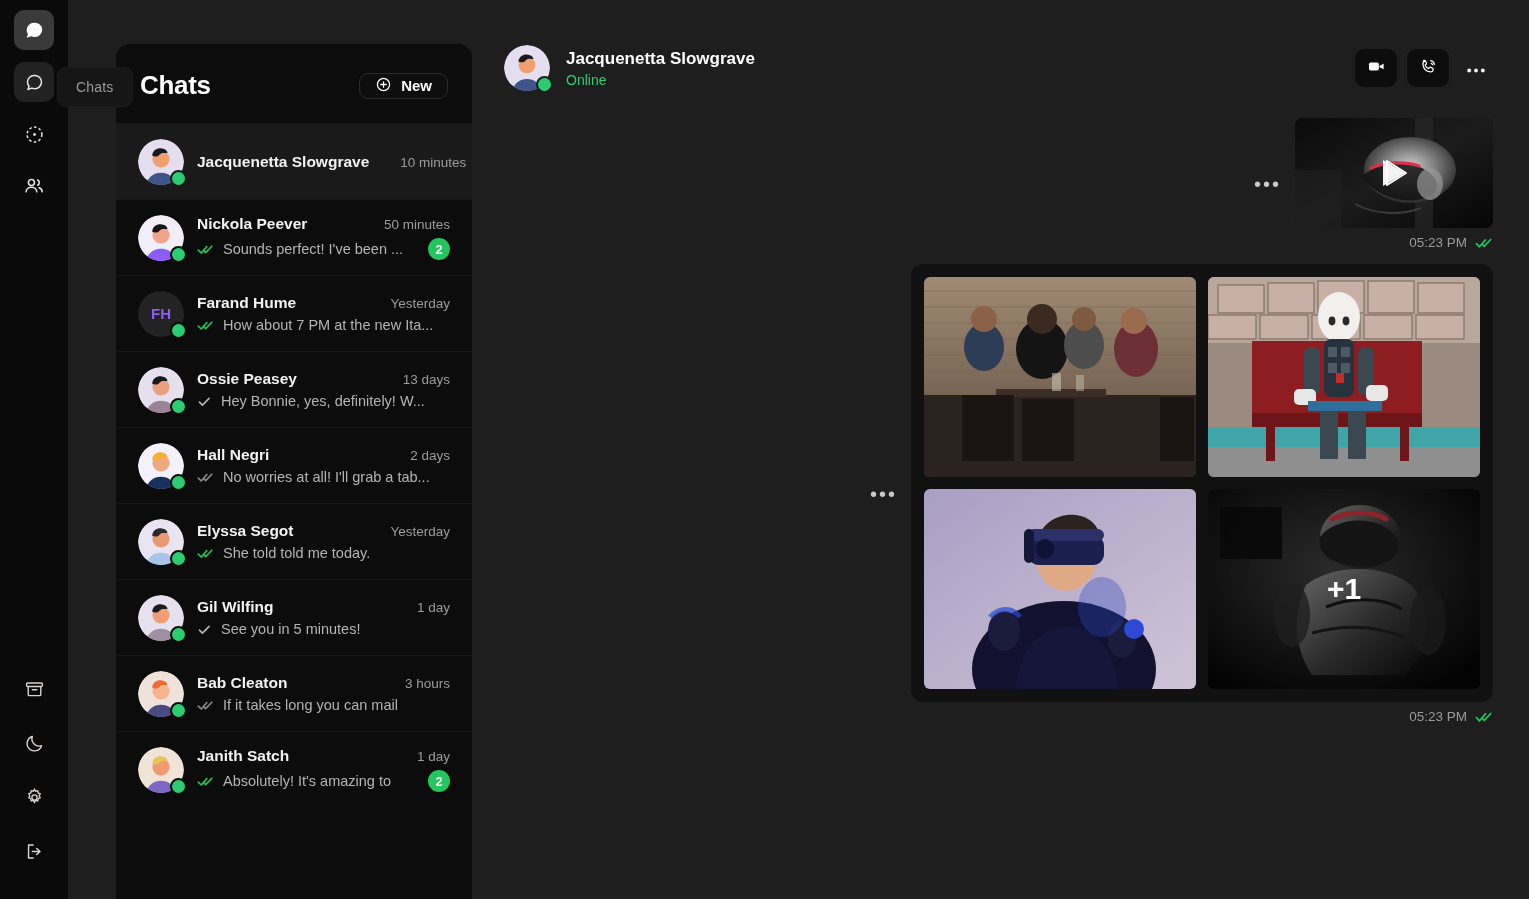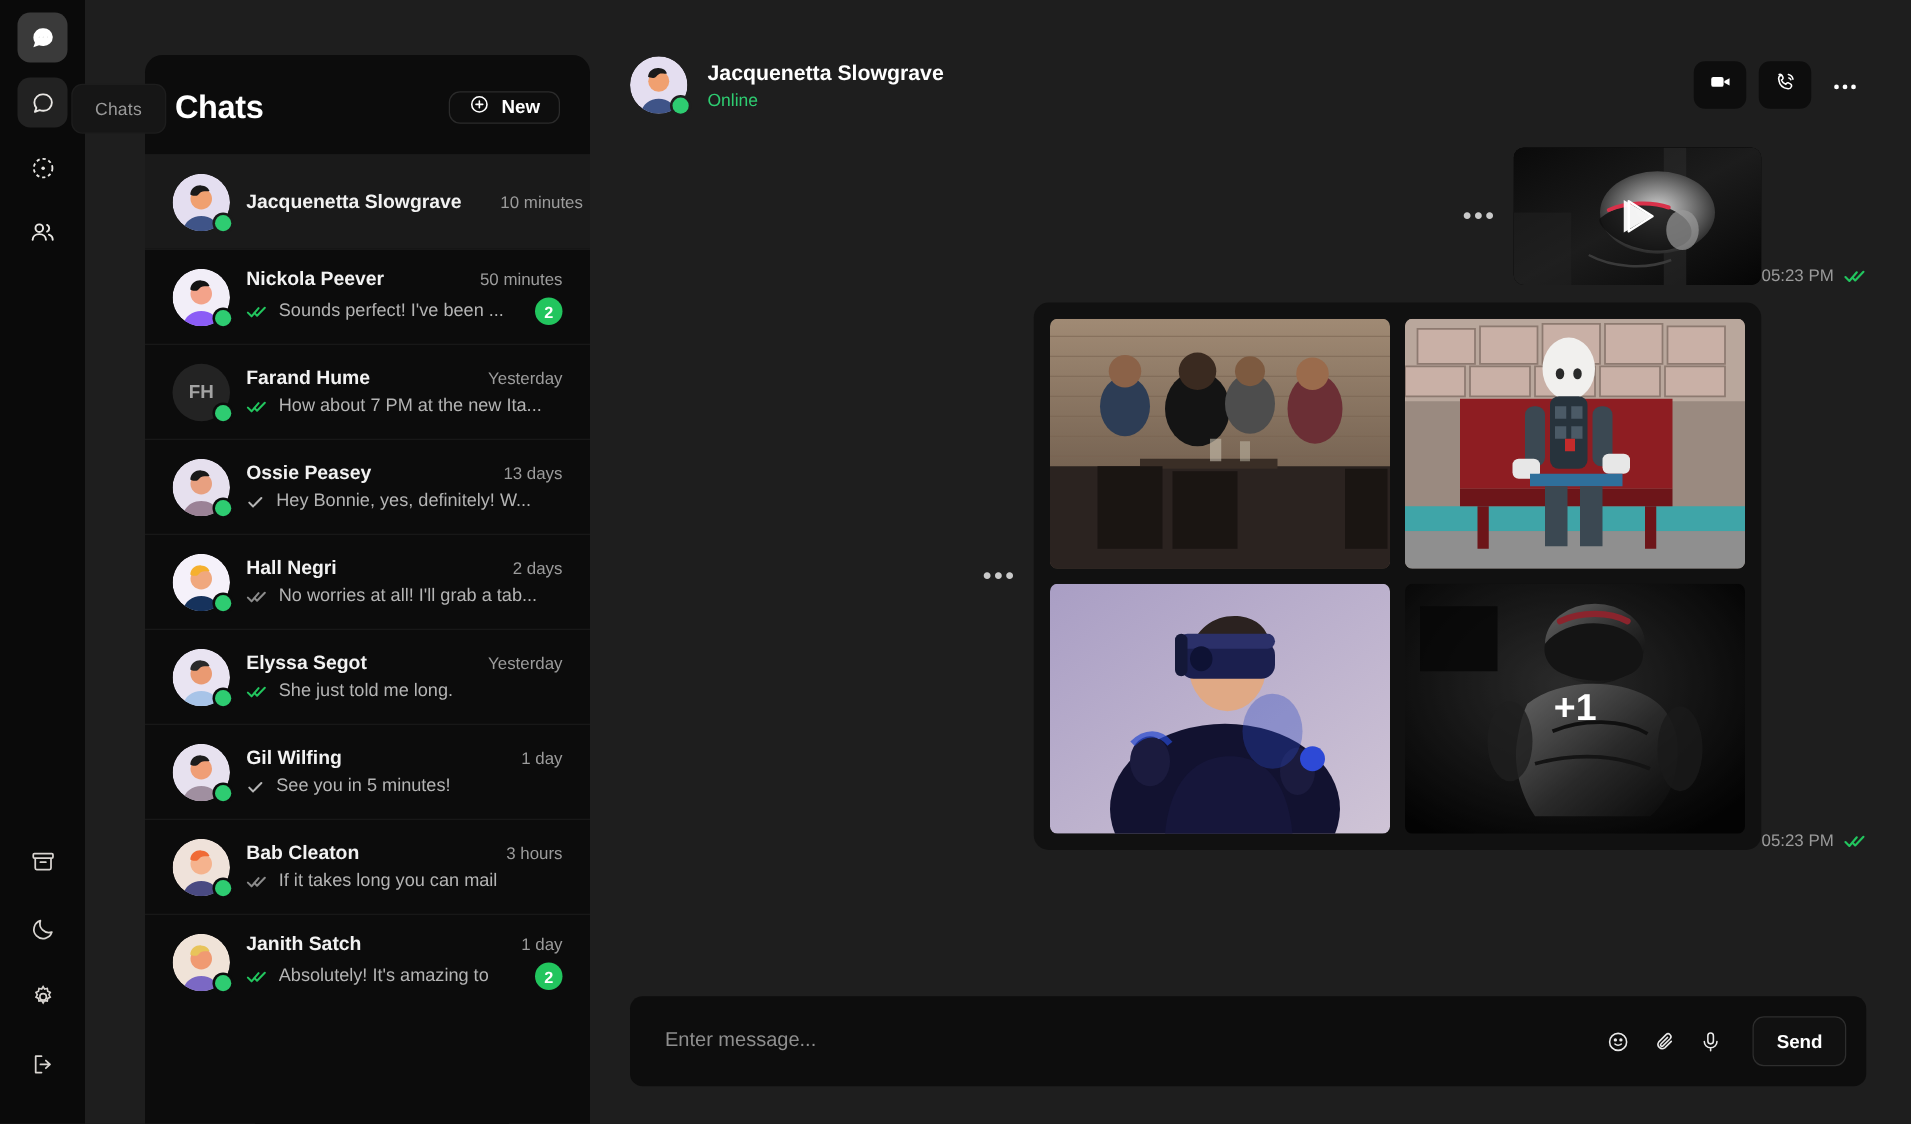--- a/index.html
+++ b/index.html
@@ -106,21 +106,21 @@
   }
   .av .dot {
     position: absolute; right: -1px; bottom: 0px;
     width: 13px; height: 13px; border-radius: 50%;
     background: #2ecc71; box-shadow: 0 0 0 2px #0c0c0c;
   }
   .av.on-dark .dot { box-shadow: 0 0 0 2px #1a1a1a; }
   .av.hdr .dot { box-shadow: 0 0 0 2px #1e1e1e; }
   .av .initials {
     width: 46px; height: 46px; border-radius: 50%;
-    background: #232323; color: #a3a3a3; font-size: 15px; font-weight: bold;
+    background: #232323; color: #8b5cf6; font-size: 15px; font-weight: bold;
     display: flex; align-items: center; justify-content: center;
   }
 
   
   .main {
     flex: 1 1 auto; height: 899px; display: flex; flex-direction: column;
     padding: 36px 36px 30px 32px; min-width: 0;
   }
   .chat-head { display: flex; align-items: center; gap: 0; flex: 0 0 auto; height: 64px; }
   .head-left { display: flex; align-items: center; gap: 16px; }
@@ -136,21 +136,21 @@
     width: 34px; height: 34px; display: flex; align-items: center;
     justify-content: center; cursor: pointer; color: #fff;
   }
 
   .msgs { flex: 1 1 auto; display: flex; flex-direction: column; gap: 14px; padding-top: 18px; min-height: 0; }
   .msg-row { display: flex; align-items: flex-start; justify-content: flex-end; gap: 14px; }
   .msg-dots {
     color: #c9c9c9; font-size: 20px; line-height: 1; letter-spacing: 2px;
     cursor: pointer; user-select: none; align-self: center;
   }
-  .msg-col { display: flex; flex-direction: row; align-items: flex-end; }
+  .msg-col { display: flex; flex-direction: column; align-items: flex-end; }
   .meta { display: flex; align-items: center; gap: 8px; margin-top: 7px; }
   .meta-time { font-size: 13.5px; color: #9a9a9a; }
 
   .video-bubble {
     width: 198px; height: 110px; border-radius: 8px; overflow: hidden;
     position: relative; background: #000;
   }
   .play {
     position: absolute; left: 50%; top: 50%; transform: translate(-50%,-50%);
     width: 0; height: 0;
@@ -421,21 +421,21 @@
            <span class="ci-name">Elyssa Segot</span>
            <span class="ci-time">Yesterday</span>
          </span>
          <span class="ci-row2">
            <span class="tick">
                   <svg width="17" height="11" viewBox="0 0 20 13" fill="none" stroke="#22c55e" stroke-width="1.9" stroke-linecap="round" stroke-linejoin="round">
                     <path d="M1.5 7.2 5 10.7 11.6 3"></path>
                     <path d="M7.8 7.8l2.4 2.4L17.5 2.6"></path>
                   </svg>
                 </span>
-           <span class="ci-prev">She just told me long.</span>
+           <span class="ci-prev">She told told me today.</span>
 
          </span>
        </span>
           </div>
           <div class="chat-item">
             <span class="av">
          <span class="circle"><svg width="46" height="46" viewBox="0 0 46 46">
       <circle cx="23" cy="23" r="23" fill="#e7e1ef"></circle>
       <circle cx="23" cy="20" r="8.6" fill="#ef9e76"></circle>
       <path d="M14.2 16.6c.5-5.2 4.6-7.5 8.5-7.3 3.7.2 6.2 1.9 6.9 4.5-2.3.6-4.8-.4-6.6.7-2 1.1-2.3 3-4.5 3.1-1.8.1-3.5-.4-4.3-1Z" fill="#1c1c1c"></path>
@@ -742,38 +742,15 @@
                 <path d="M1.5 7.2 5 10.7 11.6 3"></path>
                   <path d="M7.8 7.8l2.4 2.4L17.5 2.6"></path>
               </svg>
             </span>
           </div>
         </div>
       </div>
 
     </div>
 
-    <div class="composer">
-      <input type="text" placeholder="Enter message..." style="">
-      <span class="cm-icon">
-        <svg width="19" height="19" viewBox="0 0 24 24" fill="none" stroke="#e9e9e9" stroke-width="1.6" stroke-linecap="round">
-          <circle cx="12" cy="12" r="8.6"></circle>
-            <circle cx="9.2" cy="10" r=".9" fill="#e9e9e9"></circle>
-            <circle cx="14.8" cy="10" r=".9" fill="#e9e9e9"></circle>
-          <path d="M8.8 14.2c1.7 1.7 4.7 1.7 6.4 0"></path>
-        </svg>
-      </span>
-      <span class="cm-icon">
-        <svg width="19" height="19" viewBox="0 0 24 24" fill="none" stroke="#e9e9e9" stroke-width="1.6" stroke-linecap="round" stroke-linejoin="round">
-          <path d="M19 11.5 12.4 18a4.3 4.3 0 0 1-6-6l7.3-7.3a2.9 2.9 0 0 1 4.1 4.1l-7.3 7.3a1.4 1.4 0 0 1-2-2l6.7-6.7"></path>
-        </svg>
-      </span>
-      <span class="cm-icon">
-        <svg width="19" height="19" viewBox="0 0 24 24" fill="none" stroke="#e9e9e9" stroke-width="1.6" stroke-linecap="round">
-          <rect x="9.2" y="3" width="5.6" height="11" rx="2.8"></rect>
-          <path d="M5.6 11.6a6.4 6.4 0 0 0 12.8 0M12 18v3"></path>
-        </svg>
-      </span>
-      <button class="send-btn">Send</button>
-    </div>
 
   </div>
 </div>
 
 </body></html>

